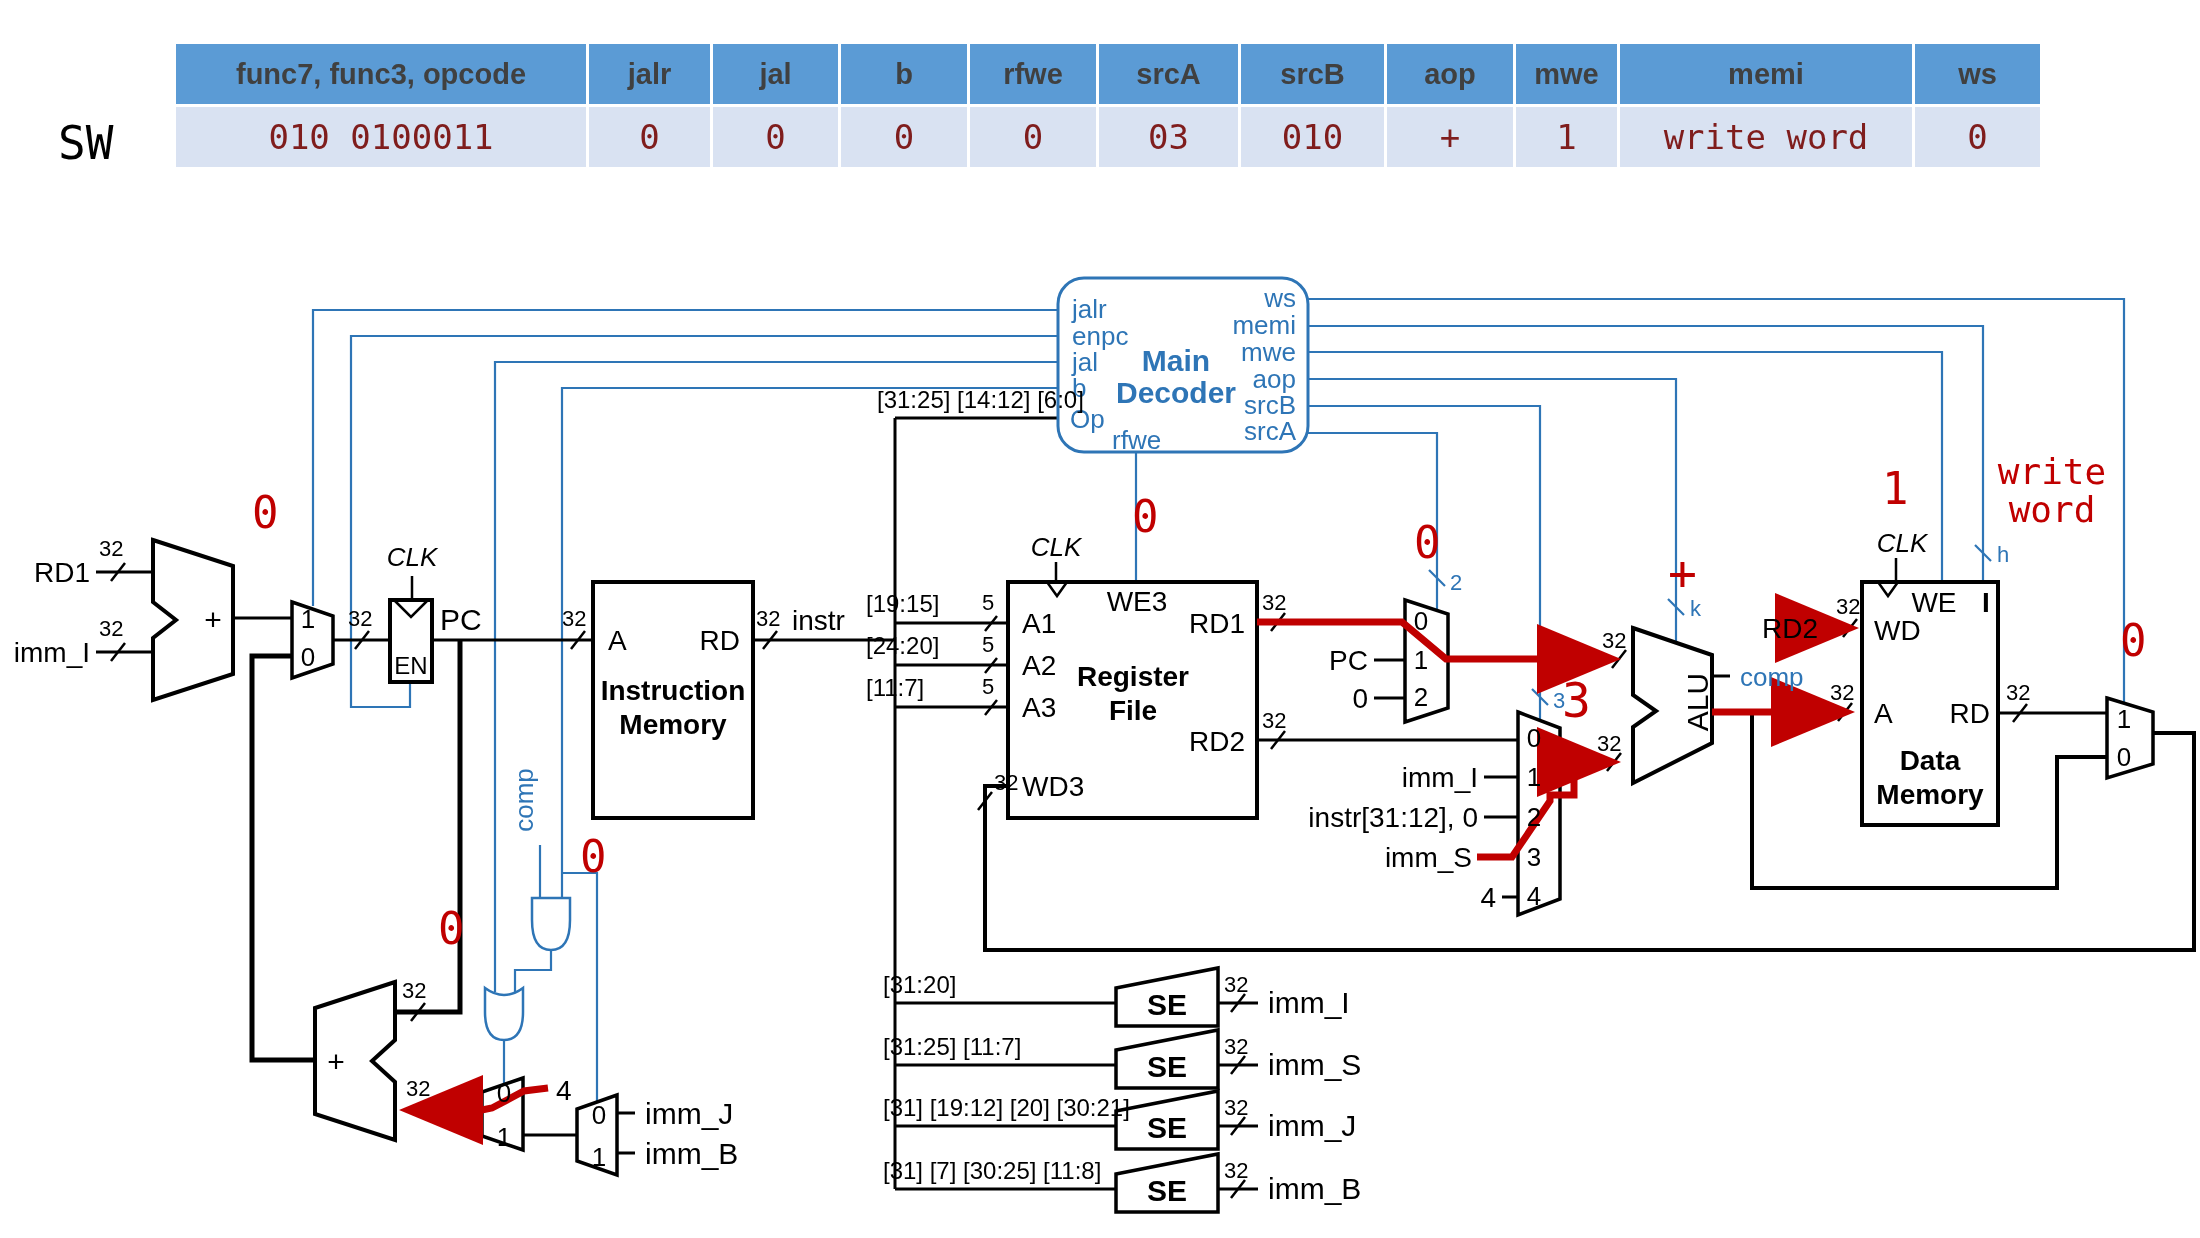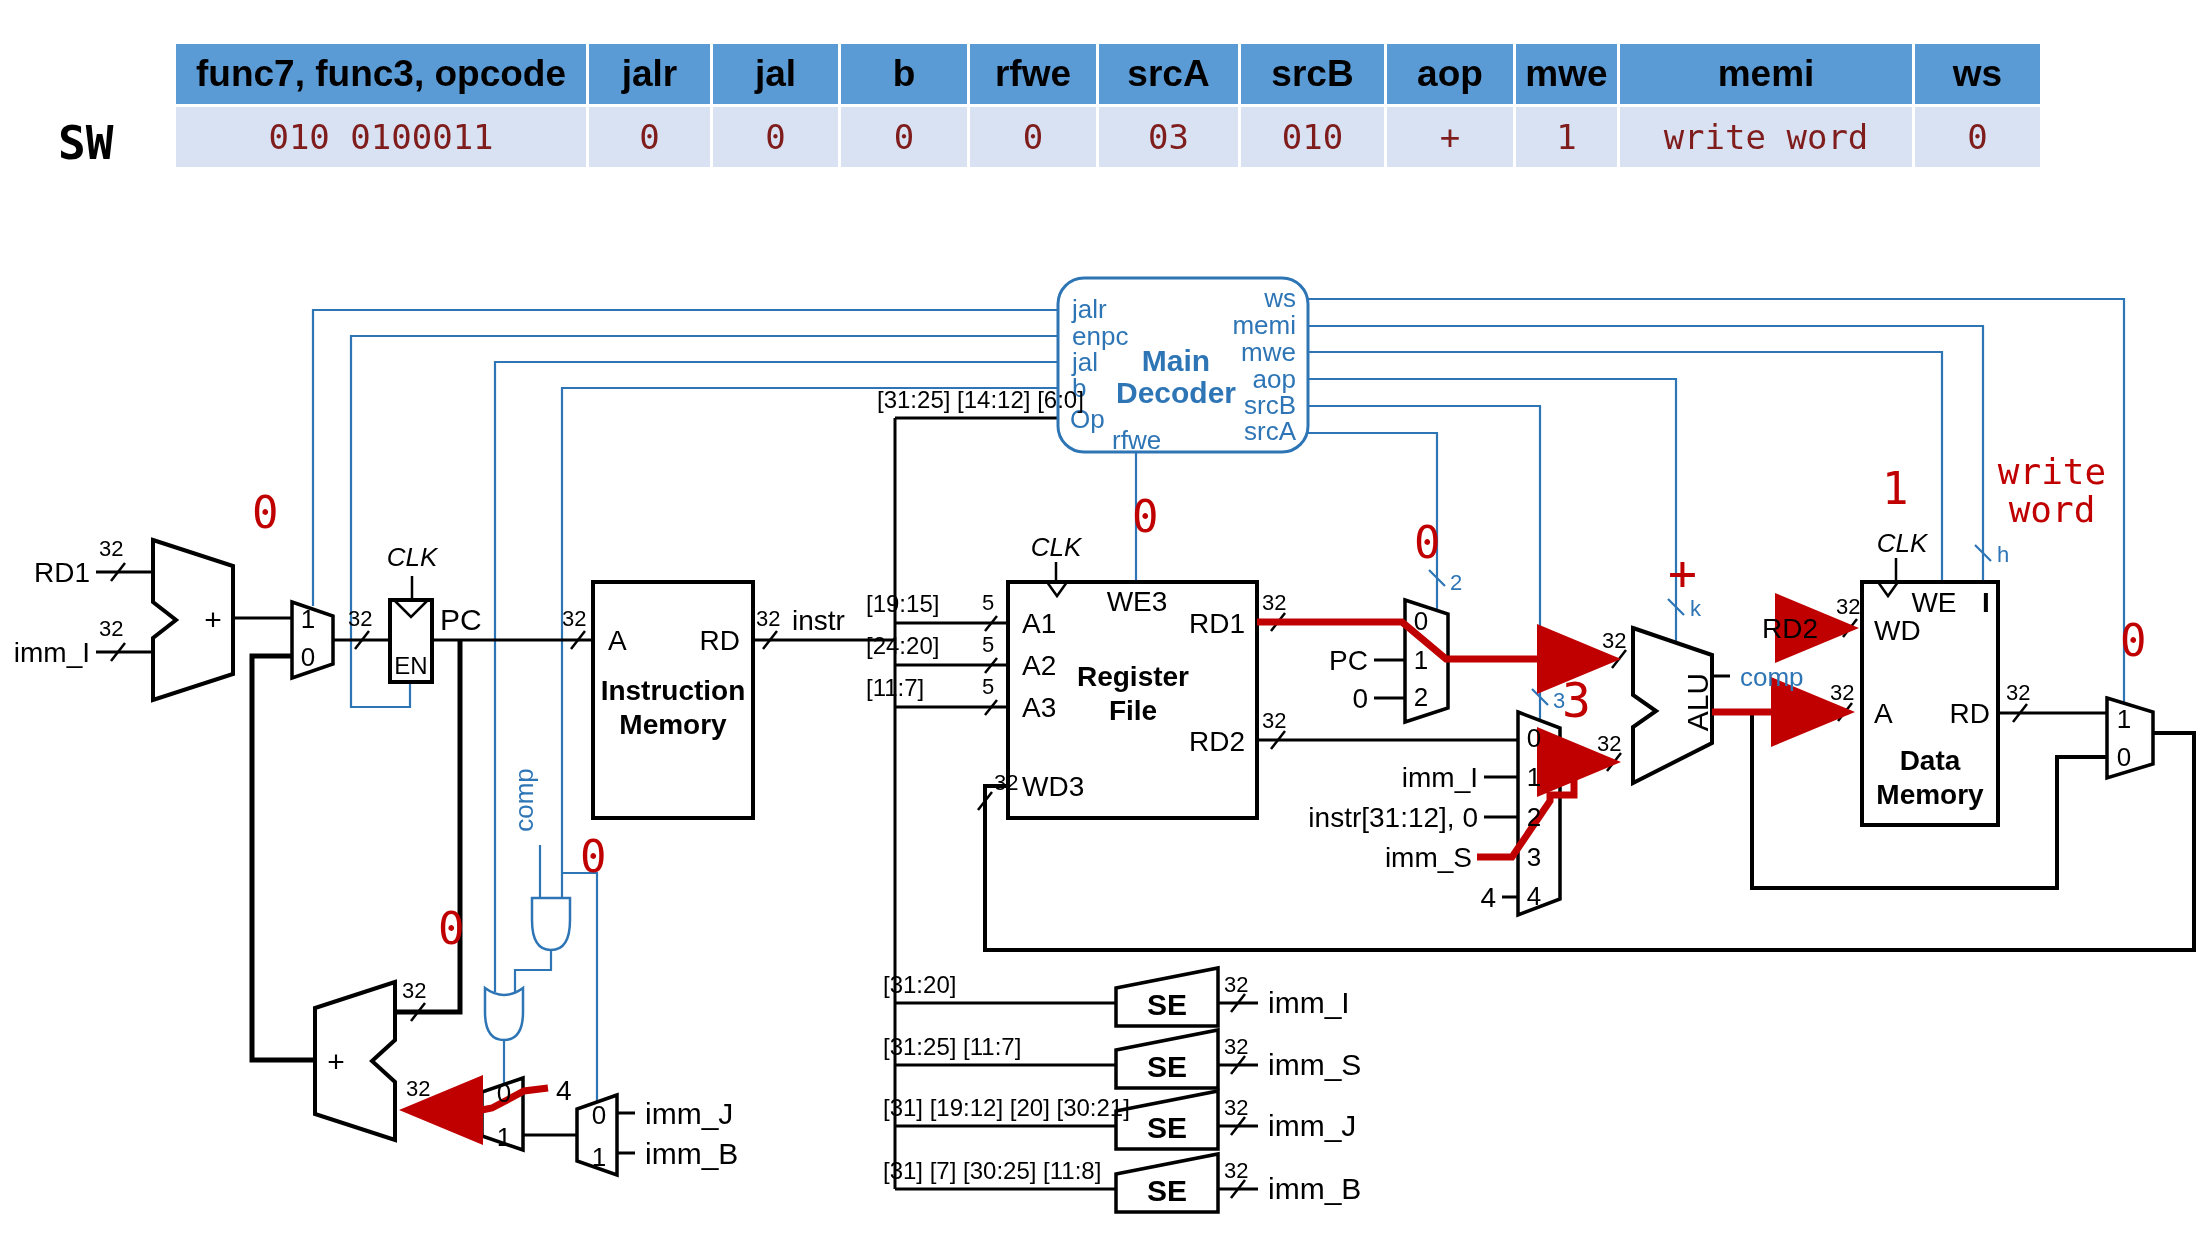--- a/index.html
+++ b/index.html
@@ -2,26 +2,26 @@
 <html><head>
 <meta charset="utf-8">
 <style>
   html,body{margin:0;padding:0;background:#fff;}
   #stage{position:relative;width:2200px;height:1238px;background:#ffffff;overflow:hidden;
          font-family:"Liberation Sans",sans-serif;}
   
   #ctl-table{position:absolute;left:176px;top:44px;display:grid;
     grid-template-columns:410px 121px 125px 126px 126px 139px 143px 126px 101px 292px 125px;
     grid-auto-rows:60px;gap:3px;background:#ffffff;}
-  .hcell{background:#5B9BD5;color:#000000;font-weight:bold;font-size:37px;
+  .hcell{background:#5B9BD5;color:#404040;font-weight:bold;font-size:29px;
     display:flex;align-items:center;justify-content:center;}
   .vcell{background:#D9E2F2;color:#7f1d1d;font-family:"DejaVu Sans Mono",monospace;
     font-size:34px;display:flex;align-items:center;justify-content:center;white-space:pre;}
   #row-label{position:absolute;left:58px;top:112px;width:110px;height:62px;
-    font-family:"DejaVu Sans Mono",monospace;font-weight:bold;font-size:46px;color:#000;
+    font-family:"DejaVu Sans Mono",monospace;font-weight:normal;font-size:46px;color:#000;
     display:flex;align-items:center;}
   
   text{font-family:"Liberation Sans",sans-serif;fill:#000;}
   .t28{font-size:28px;}
   .t30{font-size:30px;}
   .t26{font-size:26px;}
   .t24{font-size:24px;}
   .t22{font-size:22px;}
   .bold{font-weight:bold;}
   .ital{font-style:italic;}

